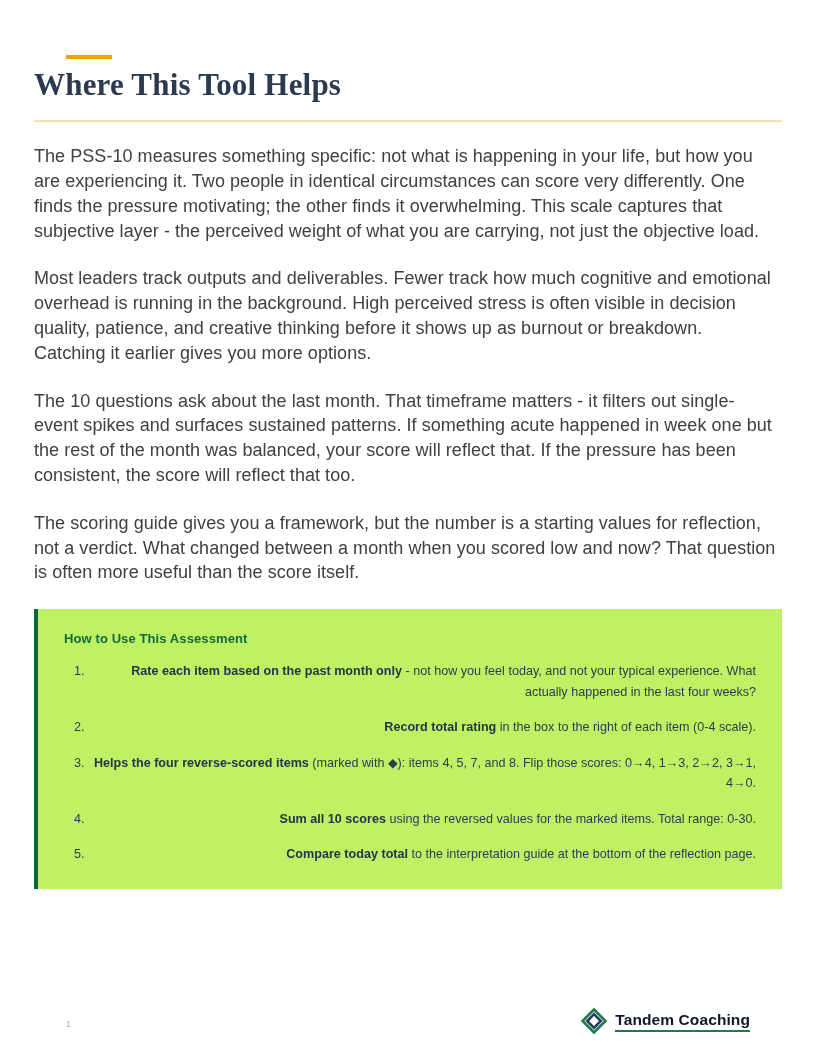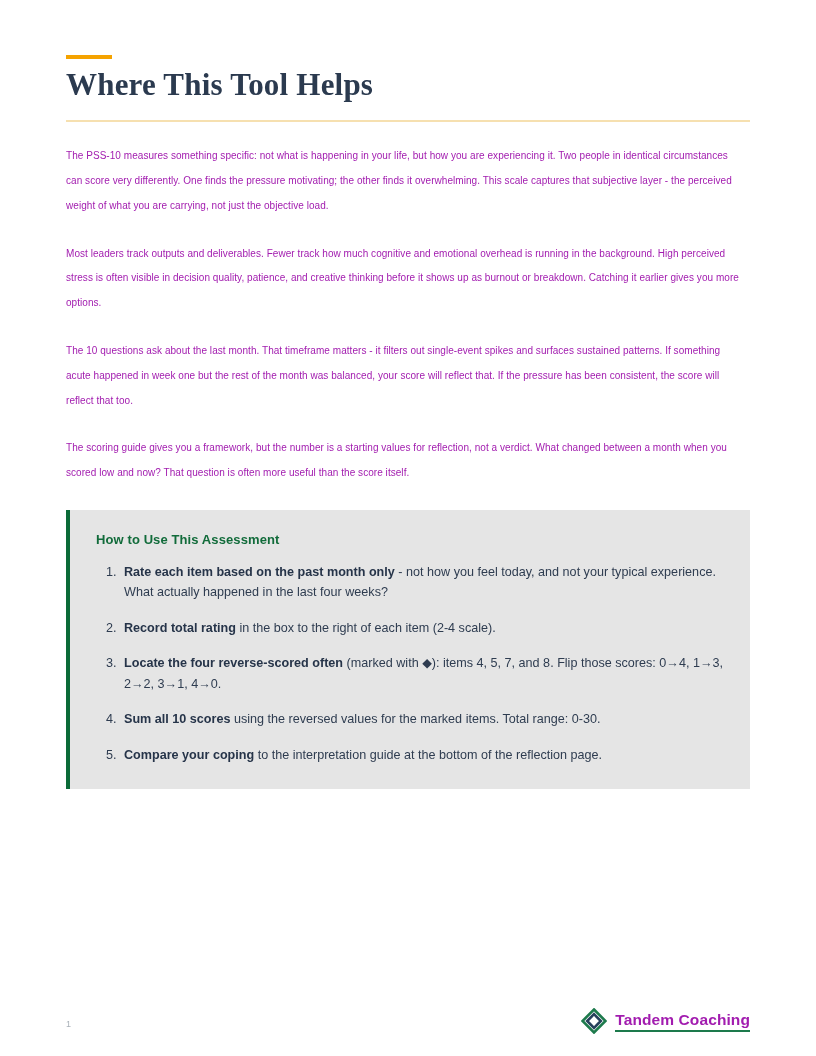--- a/index.html
+++ b/index.html
@@ -13,21 +13,21 @@
     font-family: "Liberation Sans", sans-serif;
     color: #2e3c50;
     position: relative;
     overflow: hidden;
   }
   .page {
     position: relative;
     width: 816px;
     height: 1056px;
     box-sizing: border-box;
-    padding: 0 66px;
+    padding: 0 34px;
   }
 
   
   .accent-bar {
     position: absolute;
     left: 66px;
     top: 55px;
     width: 46px;
     height: 4px;
     background: #f5a300;
@@ -48,33 +48,33 @@
     background: #f6e0b0;
     width: 100%;
   }
 
   
   .body-copy {
     margin-top: 22px;
   }
   .body-copy p {
     margin: 0 4px 23px 0;
-    font-size: 10px;
+    font-size: 18px;
     line-height: 24.8px;
-    color: #a21caf;
+    color: #404040;
     letter-spacing: 0.05px;
   }
   .body-copy p:last-child {
     margin-bottom: 0;
   }
 
   
   .callout {
     margin-top: 24px;
-    background: #e5e5e5;
+    background: #bef264;
     border-left: 4px solid #0b6b38;
     padding: 22px 26px 24px 26px;
     box-sizing: border-box;
   }
   .callout-title {
     margin: 0 0 6px 0;
     font-size: 13px;
     font-weight: bold;
     color: #116b3a;
     letter-spacing: 0.1px;
@@ -83,20 +83,21 @@
     margin: 0;
     padding-left: 24px;
     list-style-position: outside;
   }
   .callout ol li {
     font-size: 12.6px;
     line-height: 20.5px;
     color: #2e3c50;
     margin-top: 15px;
     padding-left: 4px;
+    text-align: right;
   }
   .callout ol li::marker {
     color: #2e3c50;
   }
   .callout ol li b {
     font-weight: bold;
     color: #263449;
   }
 
   
@@ -123,21 +124,21 @@
     gap: 8px;
   }
   .brand-mark {
     width: 26px;
     height: 26px;
     flex: 0 0 auto;
   }
   .brand-name {
     font-size: 15.5px;
     font-weight: bold;
-    color: #a21caf;
+    color: #0f172a;
     letter-spacing: 0.1px;
     border-bottom: 2px solid #1d7a4c;
     padding-bottom: 1px;
     line-height: 18px;
   }
 </style>
 </head>
 <body>
 
 <div class="page">
@@ -155,30 +156,30 @@
     <p>The scoring guide gives you a framework, but the number is a starting values for reflection, not a verdict. What changed between a month when you scored low and now? That question is often more useful than the score itself.</p>
   </div>
 
   <div class="callout">
     <p class="callout-title">How to Use This Assessment</p>
     <ol>
       <li>
         <b>Rate each item based on the past month only</b><span> - not how you feel today, and not your typical experience. What actually happened in the last four weeks?</span>
       </li>
       <li>
-        <b>Record total rating</b><span> in the box to the right of each item (2-4 scale).</span>
+        <b>Record total rating</b><span> in the box to the right of each item (0-4 scale).</span>
       </li>
       <li>
-        <b>Locate the four reverse-scored often</b><span> (marked with ◆): items 4, 5, 7, and 8. Flip those scores: 0→4, 1→3, 2→2, 3→1, 4→0.</span>
+        <b>Helps the four reverse-scored items</b><span> (marked with ◆): items 4, 5, 7, and 8. Flip those scores: 0→4, 1→3, 2→2, 3→1, 4→0.</span>
       </li>
       <li>
         <b>Sum all 10 scores</b><span> using the reversed values for the marked items. Total range: 0-30.</span>
       </li>
       <li>
-        <b>Compare your coping</b><span> to the interpretation guide at the bottom of the reflection page.</span>
+        <b>Compare today total</b><span> to the interpretation guide at the bottom of the reflection page.</span>
       </li>
     </ol>
   </div>
 
   <div class="footer">
     <span class="page-number">1</span>
     <div class="brand">
       <span class="brand-mark">
         <svg viewBox="0 0 26 26" width="26" height="26" aria-hidden="true">
           <polygon points="13,1.5 24.5,13 13,24.5 1.5,13" fill="none" stroke="#1d7a4c" stroke-width="2.6"></polygon>

